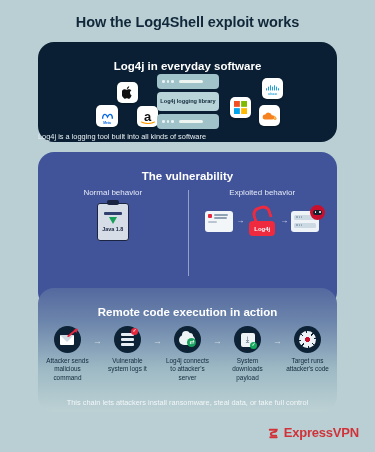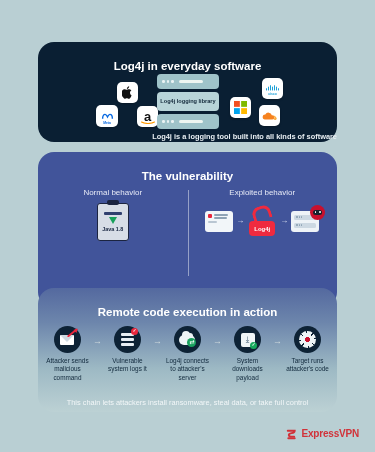--- a/index.html
+++ b/index.html
@@ -32,26 +32,25 @@
   }
   .panel-title{
     text-align:center;
     font-size:11.5px;
     font-weight:bold;
     color:#ffffff;
     margin:0;
     padding-top:18px;
   }
   .panel-footnote{
-    text-align:right;
+    text-align:left;
     font-size:7.4px;
     color:#e8eef2;
     margin:0;
     line-height:1.35;
-    font-weight:bold;
   }
 
   
   #panel-software{
     top:42px;height:100px;
     background:#0a1f33;
   }
   .logo-field{
     position:relative;
     height:58px;
@@ -250,27 +249,28 @@
   }
 
   
   .brand{
     position:absolute;right:16px;bottom:12px;
     display:flex;align-items:center;gap:4px;
   }
   .brand-mark{
     width:13px;height:13px;position:relative;
   }
-  .brand-name{font-size:10px;font-weight:bold;color:#d13239;letter-spacing:-.2px;}
+  .brand-name{font-size:13px;font-weight:bold;color:#d13239;letter-spacing:-.2px;}
 </style>
 </head>
 <body>
 
 <div class="page">
 
+  <h1 class="page-title">How the Log4Shell exploit works</h1>
 
   <section class="panel" id="panel-software">
     <h2 class="panel-title">Log4j in everyday software</h2>
 
     <div class="logo-field">
 
       <div class="logo-tile" style="left:58px;top:31px;width:22px;height:22px;">
         <svg width="13" height="9" viewBox="0 0 24 16">
           <path d="M3 12c0-5 2-8 4.5-8C10 4 11 7 12 9c1-2 2-5 4.5-5C19 4 21 7 21 12" fill="none" stroke="#0668e1" stroke-width="2.6"></path>
         </svg>

